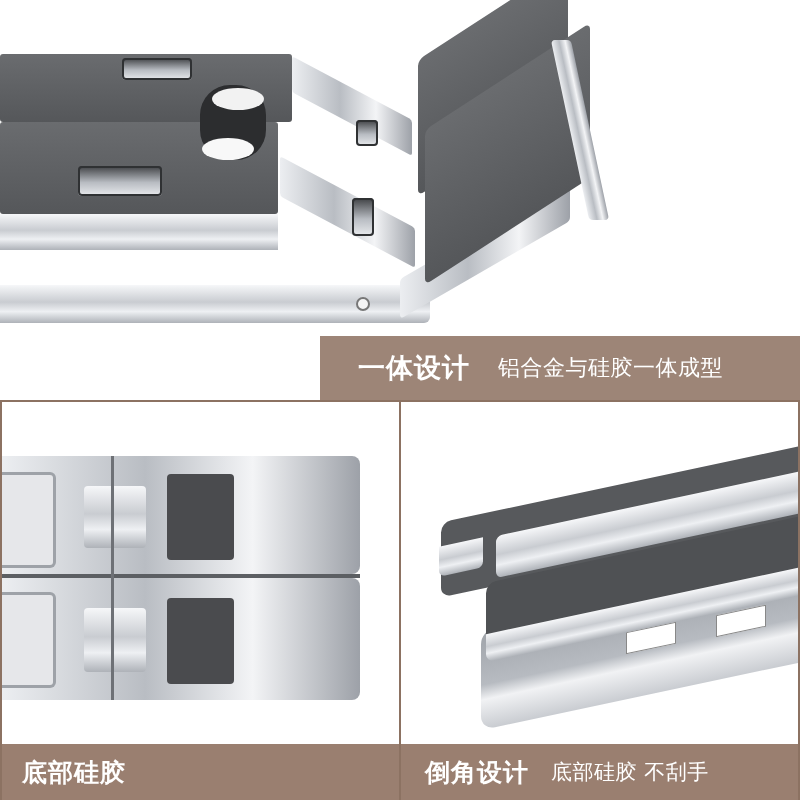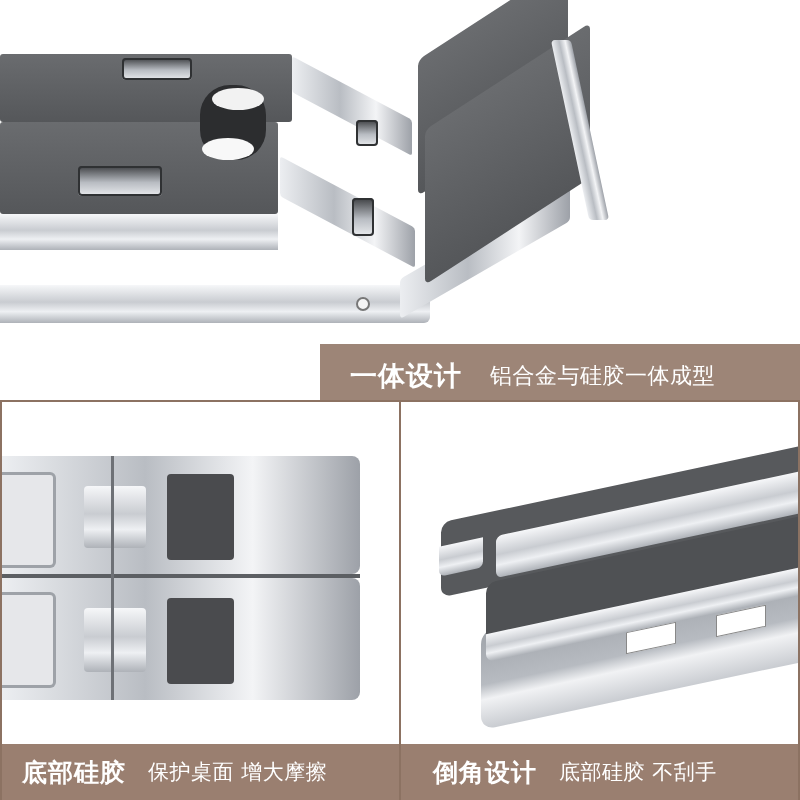--- a/index.html
+++ b/index.html
@@ -7,31 +7,31 @@
   .abs { position: absolute; }
 
   
   #top-photo { left: 0; top: 0; width: 800px; height: 336px; background: #fff; overflow: hidden; }
   .plate { background: linear-gradient(180deg,#6a6c6f 0%,#55575a 100%); border-radius: 3px; }
   .chrome { background: linear-gradient(180deg,#f6f7f9 0%,#c9ccd1 45%,#eef0f3 70%,#aeb2b8 100%); }
   .chrome-v { background: linear-gradient(90deg,#eceef1 0%,#b9bdc3 40%,#f3f4f6 70%,#9da1a8 100%); }
   .slot { background: linear-gradient(180deg,#3e4043 0%,#b8bcc2 55%,#e9ebee 100%); border-radius: 4px; box-shadow: inset 0 0 0 2px #2f3133; }
 
   
-  #banner { left: 320px; top: 336px; width: 480px; height: 64px; background: #9d8577; display: flex; align-items: center; padding-left: 30px; color: #fff; margin-top: 8px; }
+  #banner { left: 320px; top: 336px; width: 480px; height: 64px; background: #9d8577; display: flex; align-items: center; padding-left: 38px; color: #fff; }
   .cap-title { font-weight: bold; font-size: 27px; letter-spacing: 1px; }
   .cap-sub { font-size: 22px; margin-left: 28px; letter-spacing: 0.5px; }
 
   
   .panel { top: 400px; height: 400px; width: 400px; border: 2px solid #8c7262; border-bottom: none; background: #fff; overflow: hidden; }
   #panel-left { left: 0; border-right: 1px solid #8c7262; padding-left: 20px; }
   #panel-right { left: 400px; border-left: 1px solid #8c7262; }
   .panel-cap { position: absolute; left: 0; right: 0; bottom: 0; height: 56px; background: #9a7f70; display: flex; align-items: center; color: #fff; }
   #panel-left .panel-cap { padding-left: 20px; }
-  #panel-right .panel-cap { padding-left: 32px; }
+  #panel-right .panel-cap { padding-left: 24px; }
   .panel-cap .cap-title { font-size: 25px; }
   .panel-cap .cap-sub { font-size: 21px; margin-left: 22px; }
 
   .dark-pad { background: #4a4b4e; border-radius: 4px; }
 </style>
 </head>
 <body>
 
 <div id="top-photo" class="abs">
 
@@ -79,21 +79,20 @@
 
     <div class="abs chrome-v" style="left:0;top:176px;width:358px;height:122px;border-radius:0 8px 8px 0;"></div>
     <div class="abs" style="left:0;top:190px;width:54px;height:96px;border:3px solid #9ea2a8;border-left:none;border-radius:0 6px 6px 0;background:#e6e7ea;"></div>
     <div class="abs chrome" style="left:82px;top:206px;width:62px;height:64px;border-radius:4px;"></div>
     <div class="abs dark-pad" style="left:165px;top:196px;width:67px;height:86px;"></div>
 
     <div class="abs" style="left:109px;top:54px;width:3px;height:244px;background:#6e7176;"></div>
   </div>
   <div class="panel-cap">
     <span class="cap-title">底部硅胶</span>
-    <span class="cap-sub">保护桌面 增大摩擦</span>
   </div>
 </div>
 
 <div id="panel-right" class="abs panel">
   <div class="abs" style="left:0;top:0;width:400px;height:344px;">
 
     <div class="abs" style="left:80px;top:190px;width:360px;height:100px;transform:skewY(-12deg);border-radius:14px;background:linear-gradient(180deg,#9fa3a9 0%,#b7bbc1 55%,#f1f2f4 70%,#c9ccd1 100%);"></div>
     <div class="abs" style="left:225px;top:225px;width:50px;height:22px;transform:skewY(-12deg);background:#fff;border:1px solid #888;"></div>
     <div class="abs" style="left:315px;top:208px;width:50px;height:22px;transform:skewY(-12deg);background:#fff;border:1px solid #888;"></div>
 

